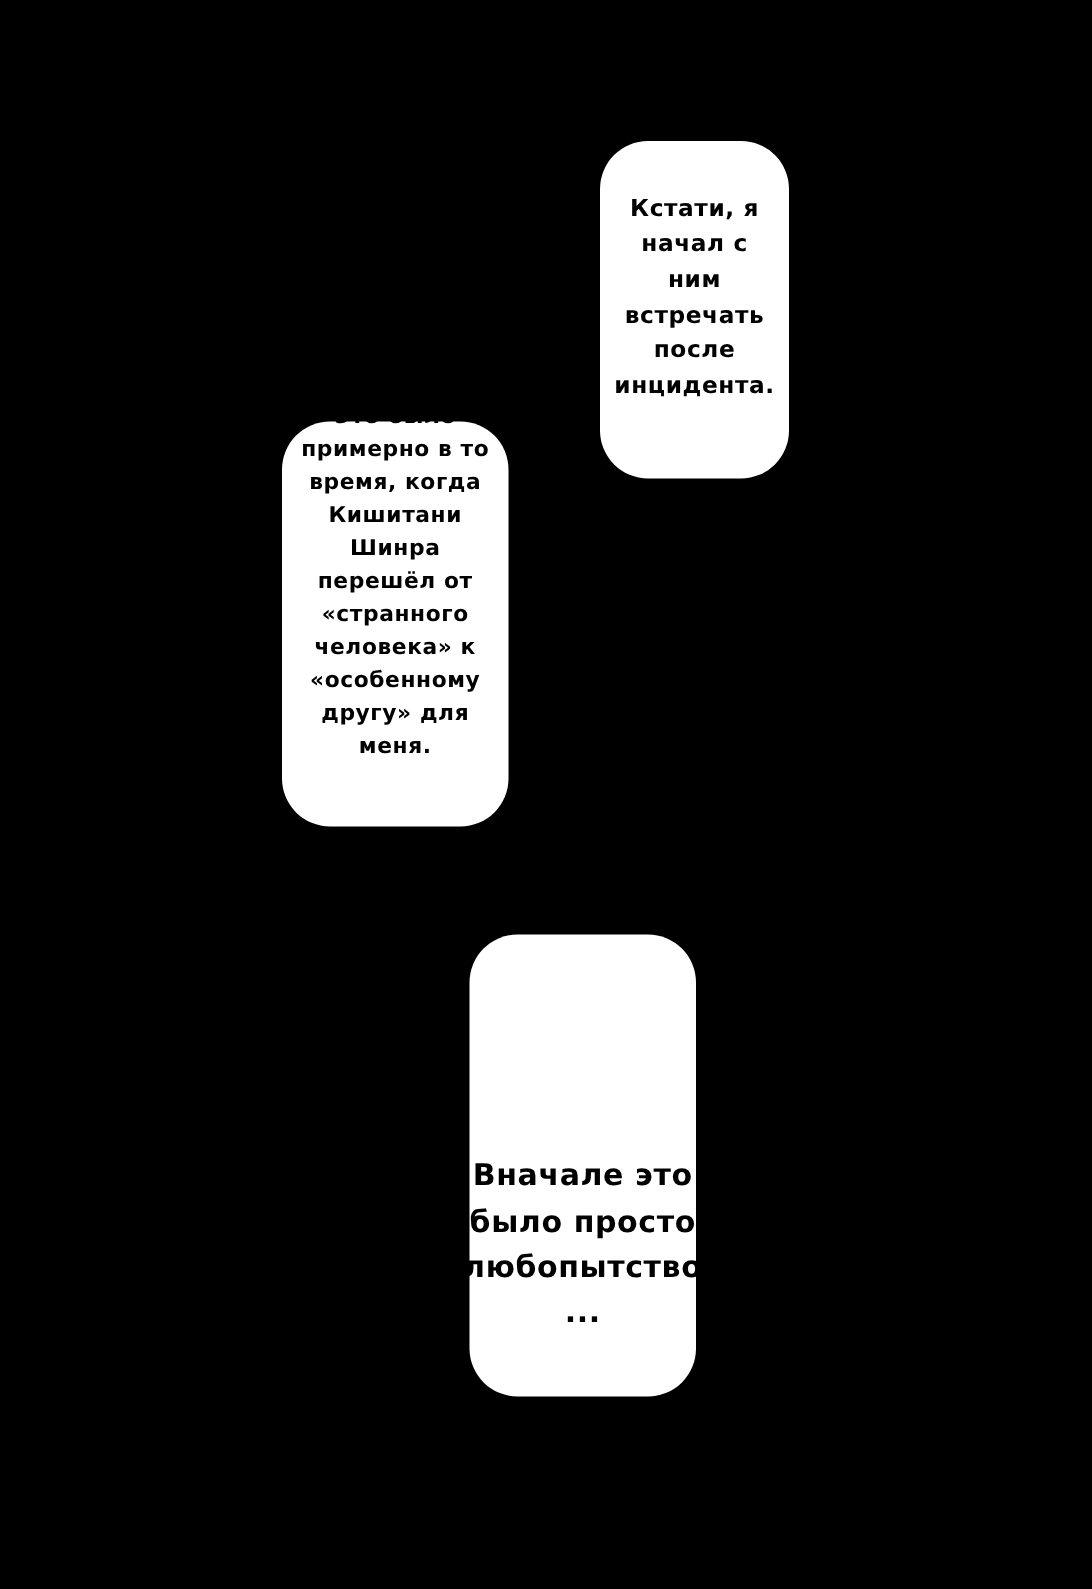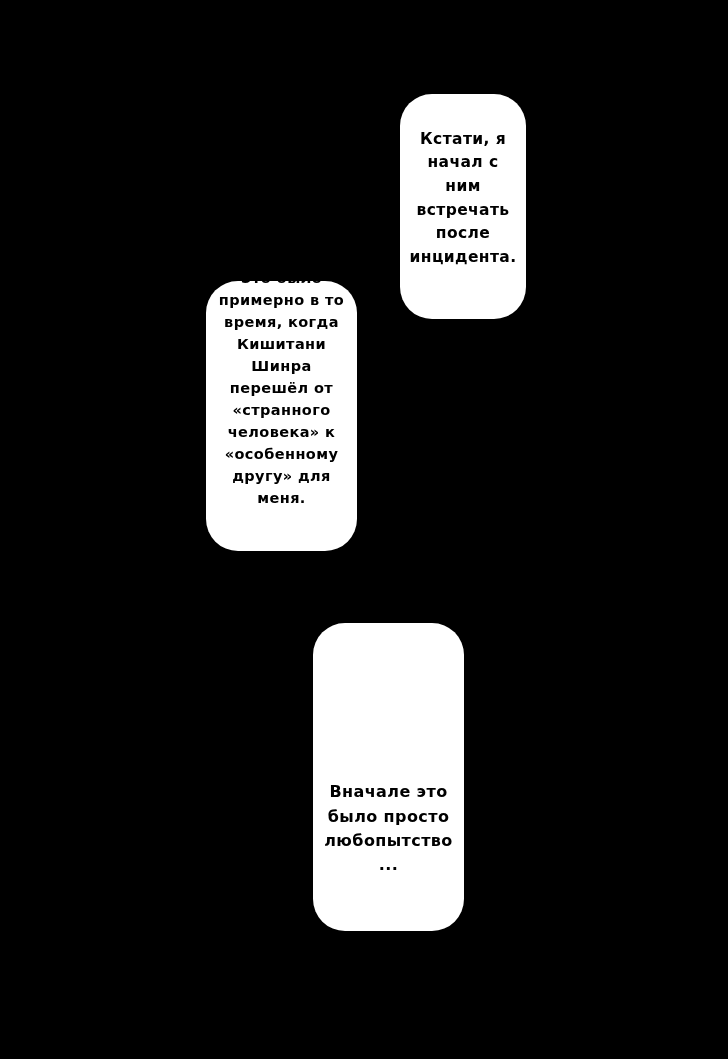--- a/index.html
+++ b/index.html
@@ -41,38 +41,38 @@
     top: 94px;
     width: 126px;
     height: 225px;
   }
   #bubble-1 .panel-text {
     font-size: 15.5px;
     transform: translateY(-8px);
   }
   
   #bubble-2 {
-    left: 206px;
+    left: 188px;
     top: 281px;
     width: 151px;
     height: 270px;
   }
   #bubble-2 .panel-text {
     font-size: 14.5px;
     transform: translateY(-28px);
   }
   
   #bubble-3 {
     left: 313px;
     top: 623px;
     width: 151px;
     height: 308px;
   }
   #bubble-3 .panel-text {
-    font-size: 16px;
+    font-size: 20px;
     transform: translateY(52px);
   }
 </style>
 </head>
 <body>
 
 <div id="page">
 
   <div class="panel" id="bubble-1">
     <div class="panel-text">Кстати, я начал с ним встречать после инцидента.</div>

